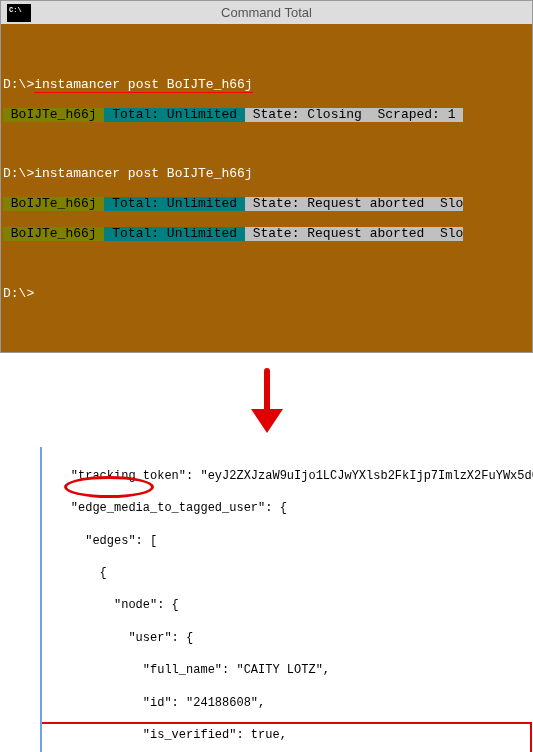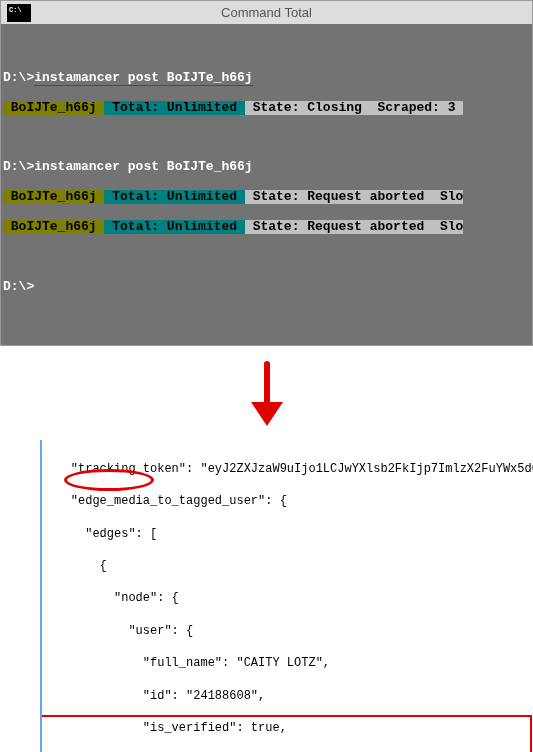--- a/index.html
+++ b/index.html
@@ -35,26 +35,26 @@
       justify-content: flex-start;
       padding: 2px;
     }
     .cmd-icon-text {
       color: #fff;
       font-size: 7px;
       font-family: 'Courier New', monospace;
       font-weight: bold;
     }
     .cmd-body {
-      background: #737373;
+      background: #a16207;
       color: #fff;
       font-family: 'Courier New', monospace;
       font-size: 13px;
-      font-weight: bold;
-      padding: 2px 2px 20px 2px;
+      font-weight: normal;
+      padding: 9px 2px 20px 2px;
       line-height: 1.15;
       white-space: pre;
       overflow: hidden;
     }
     .cmd-line {
       white-space: pre;
       overflow: hidden;
     }
     .underline-cmd {
       border-bottom: 2px solid #ff0000;
@@ -142,21 +142,21 @@
 <div class="cmd-window">
   <div class="cmd-titlebar">
     <div class="cmd-icon">
       <span class="cmd-icon-text">C:\</span>
     </div>
     <span>Command Total</span>
   </div>
   <div class="cmd-body">
 <div class="cmd-line"> </div>
 <div class="cmd-line"><span>D:\&gt;</span><span class="underline-cmd">instamancer post BoIJTe_h66j</span></div>
-<div class="cmd-line"><span class="highlight-yellow"> BoIJTe_h66j </span><span class="highlight-teal"> Total:</span><span class="highlight-teal"> Unlimited </span><span class="highlight-white"> State: Closing  Scraped: 3 </span></div>
+<div class="cmd-line"><span class="highlight-yellow"> BoIJTe_h66j </span><span class="highlight-teal"> Total:</span><span class="highlight-teal"> Unlimited </span><span class="highlight-white"> State: Closing  Scraped: 1 </span></div>
 <div class="cmd-line"> </div>
 <div class="cmd-line">D:\&gt;instamancer post BoIJTe_h66j</div>
 <div class="cmd-line"><span class="highlight-yellow"> BoIJTe_h66j </span><span class="highlight-teal"> Total:</span><span class="highlight-teal"> Unlimited </span><span class="highlight-white"> State: Request aborted  Slo</span></div>
 <div class="cmd-line"><span class="highlight-yellow"> BoIJTe_h66j </span><span class="highlight-teal"> Total:</span><span class="highlight-teal"> Unlimited </span><span class="highlight-white"> State: Request aborted  Slo</span></div>
 <div class="cmd-line"> </div>
 <div class="cmd-line">D:\&gt;</div>
   </div>
 </div>
 
 <div class="arrow-container">

